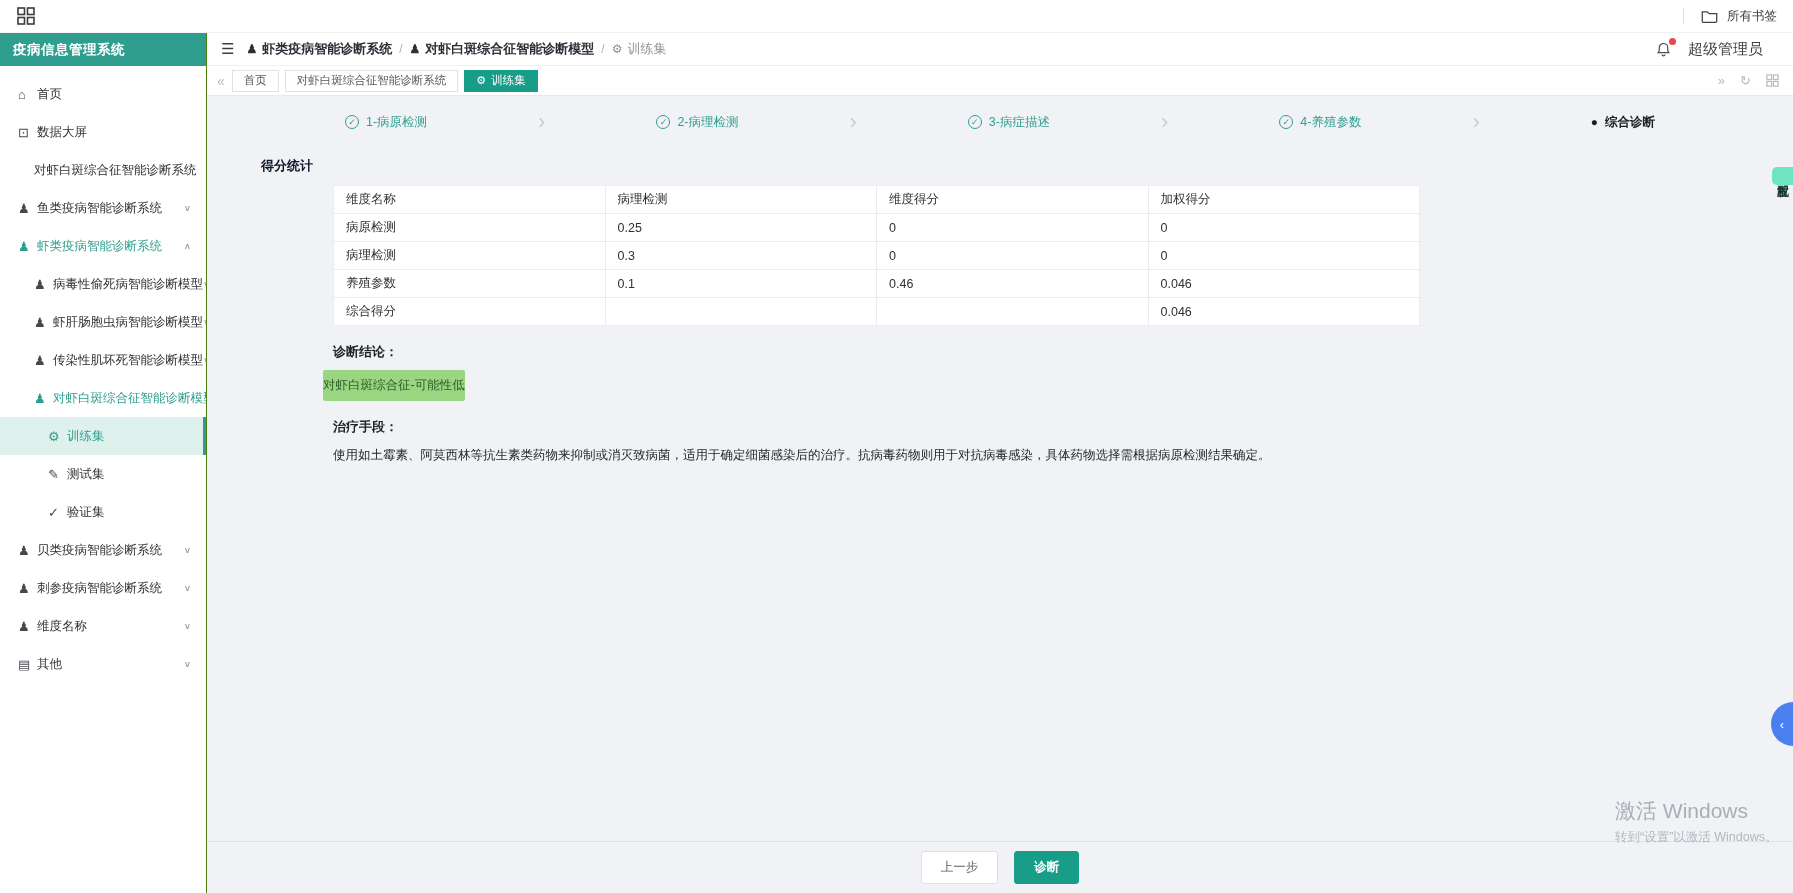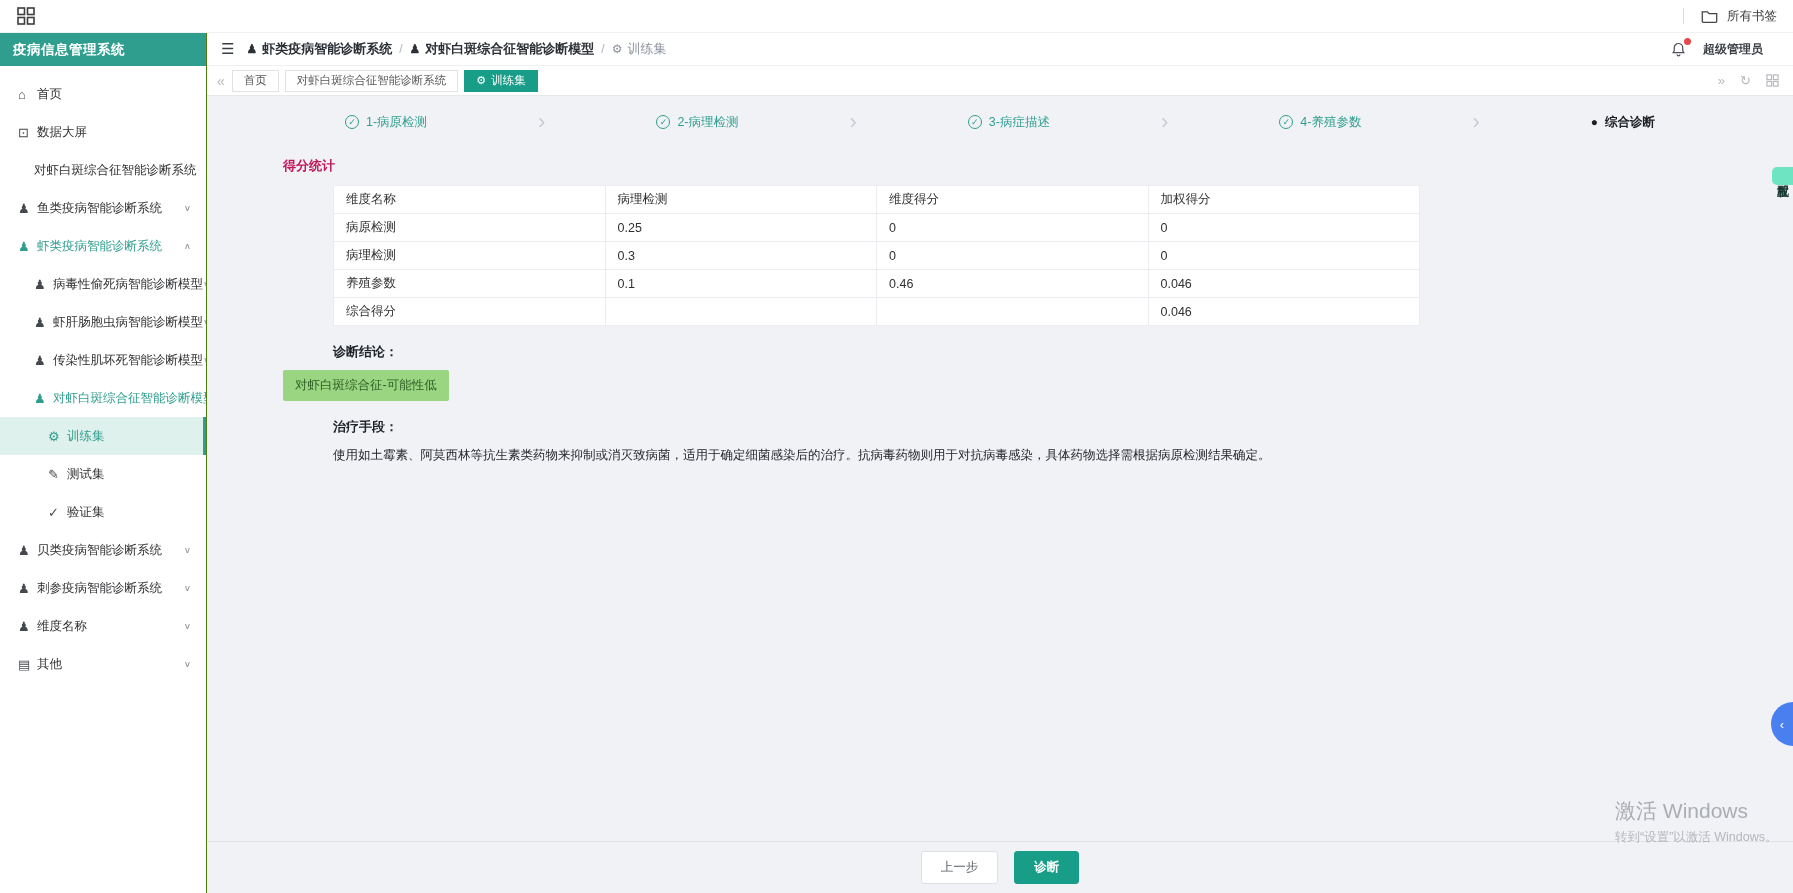--- a/index.html
+++ b/index.html
@@ -36,43 +36,43 @@
   .hamburger { font-size:15px; color:#3a3f45; cursor:pointer; }
   .breadcrumb { display:flex; align-items:center; gap:7px; font-size:13px; }
   .crumb { display:flex; align-items:center; gap:5px; font-weight:700; color:#2b2f36; cursor:pointer; }
   .crumb .bc-icon { font-size:12px; color:#2b2f36; }
   .crumb.last { color:#8d929c; font-weight:400; }
   .crumb.last .bc-icon { color:#8d929c; }
   .bc-sep { color:#b0b3ba; font-size:12px; }
   .topbar-right { margin-left:auto; display:flex; align-items:center; gap:16px; padding-right:16px; }
   .bell-wrap { position:relative; cursor:pointer; display:flex; }
   .bell-dot { position:absolute; top:-3px; right:-4px; width:7px; height:7px; border-radius:50%; background:var(--red); }
-  .user-name { font-size:12px; color:#3a3f45; cursor:pointer;font-weight:bold; }
+  .user-name { font-size:15px; color:#3a3f45; cursor:pointer; }
   
   .tabbar { height:30px; background:#fff; border-bottom:1px solid #e8e8ea; display:flex; align-items:center; padding:0 10px; gap:7px; flex:none; }
   .tb-ctrl { color:#b5b5bb; font-size:14px; cursor:pointer; }
   .tabs { display:flex; gap:6px; align-items:center; }
   .tab { height:22px; padding:0 11px; border:1px solid #e2e2e6; font-size:11.5px; color:#595959; background:#fff; display:flex; align-items:center; gap:5px; cursor:pointer; white-space:nowrap; }
   .tab.active { background:var(--tab-active); color:#fff; border-color:var(--tab-active); }
   .tab .tab-icon { font-size:11px; }
   .tb-right { margin-left:auto; display:flex; gap:15px; color:#b9b9bf; align-items:center; padding-right:4px; font-size:13px; }
   .tb-right span { cursor:pointer; }
   
   .content { position:relative; flex:1; background:#f1f2f6; overflow:hidden; }
   .steps { display:flex; align-items:center; justify-content:space-between; padding:15px 138px 0 138px; }
   .step { display:flex; align-items:center; gap:7px; font-size:12.5px; color:var(--primary); cursor:pointer; }
   .step.current { color:#1c1f23; font-weight:700; }
   .step-check { width:14px; height:14px; border:1px solid var(--primary); border-radius:50%; display:flex; align-items:center; justify-content:center; font-size:9px; color:var(--primary); flex:none; }
   .step-dot { font-size:12px; line-height:1; color:#1c1f23; }
   .step-arrow { color:#c9ccd4; font-size:22px; line-height:1; font-weight:400; }
-  .score-title { margin:24px 0 10px 76px; font-weight:700; font-size:13px; color:#be185d; }
+  .score-title { margin:24px 0 10px 54px; font-weight:700; font-size:13px; color:#0f172a; }
   .score-table { border-collapse:collapse; margin-left:126px; width:1087px; background:#fff; font-size:12.5px; table-layout:fixed; }
   .score-table th, .score-table td { border:1px solid #ebebf0; padding:5px 12px; text-align:left; height:25px; font-weight:400; color:#303133; }
   .bold-label { margin:17px 0 9px 126px; font-weight:700; font-size:13px; color:#1f2329; }
-  .badge { display:inline-block; margin-left:76px; background:var(--badge-bg); color:var(--badge-text); font-size:12.5px; padding:7px 12px; border-radius:2px; }
+  .badge { display:inline-block; margin-left:116px; background:var(--badge-bg); color:var(--badge-text); font-size:12.5px; padding:7px 0; border-radius:2px; }
   .treatment { margin:8px 126px 0 126px; font-size:12.5px; color:#23262b; line-height:1.6; }
   .content-footer { position:absolute; left:0; right:0; bottom:0; height:52px; border-top:1px solid #e3e3e6; display:flex; align-items:center; justify-content:center; gap:16px; }
   .btn { font-size:12.5px; padding:7px 19px; border-radius:3px; border:1px solid #dcdfe6; background:#fff; color:#5a5e66; cursor:pointer; font-family:inherit; }
   .btn.diag { background:var(--tab-active); border-color:var(--tab-active); color:#fff;font-weight:bold; }
   
   .weight-tag { position:absolute; right:0; top:167px; width:21px; background:var(--mint); color:#13332b; writing-mode:vertical-rl; text-orientation:upright; font-size:12px; line-height:15px; padding:9px 3px; border-radius:5px 0 0 5px; cursor:pointer; z-index:5; }
   .drawer-handle { position:absolute; right:0; top:702px; width:22px; height:44px; background:var(--blue); border-radius:22px 0 0 22px; display:flex; align-items:center; justify-content:center; color:#fff; font-size:13px; cursor:pointer; z-index:5; }
   
   .watermark { position:absolute; left:1615px; top:797px; color:rgba(128,130,140,.62); pointer-events:none; z-index:6; }
   .wm1 { font-size:21px; }

